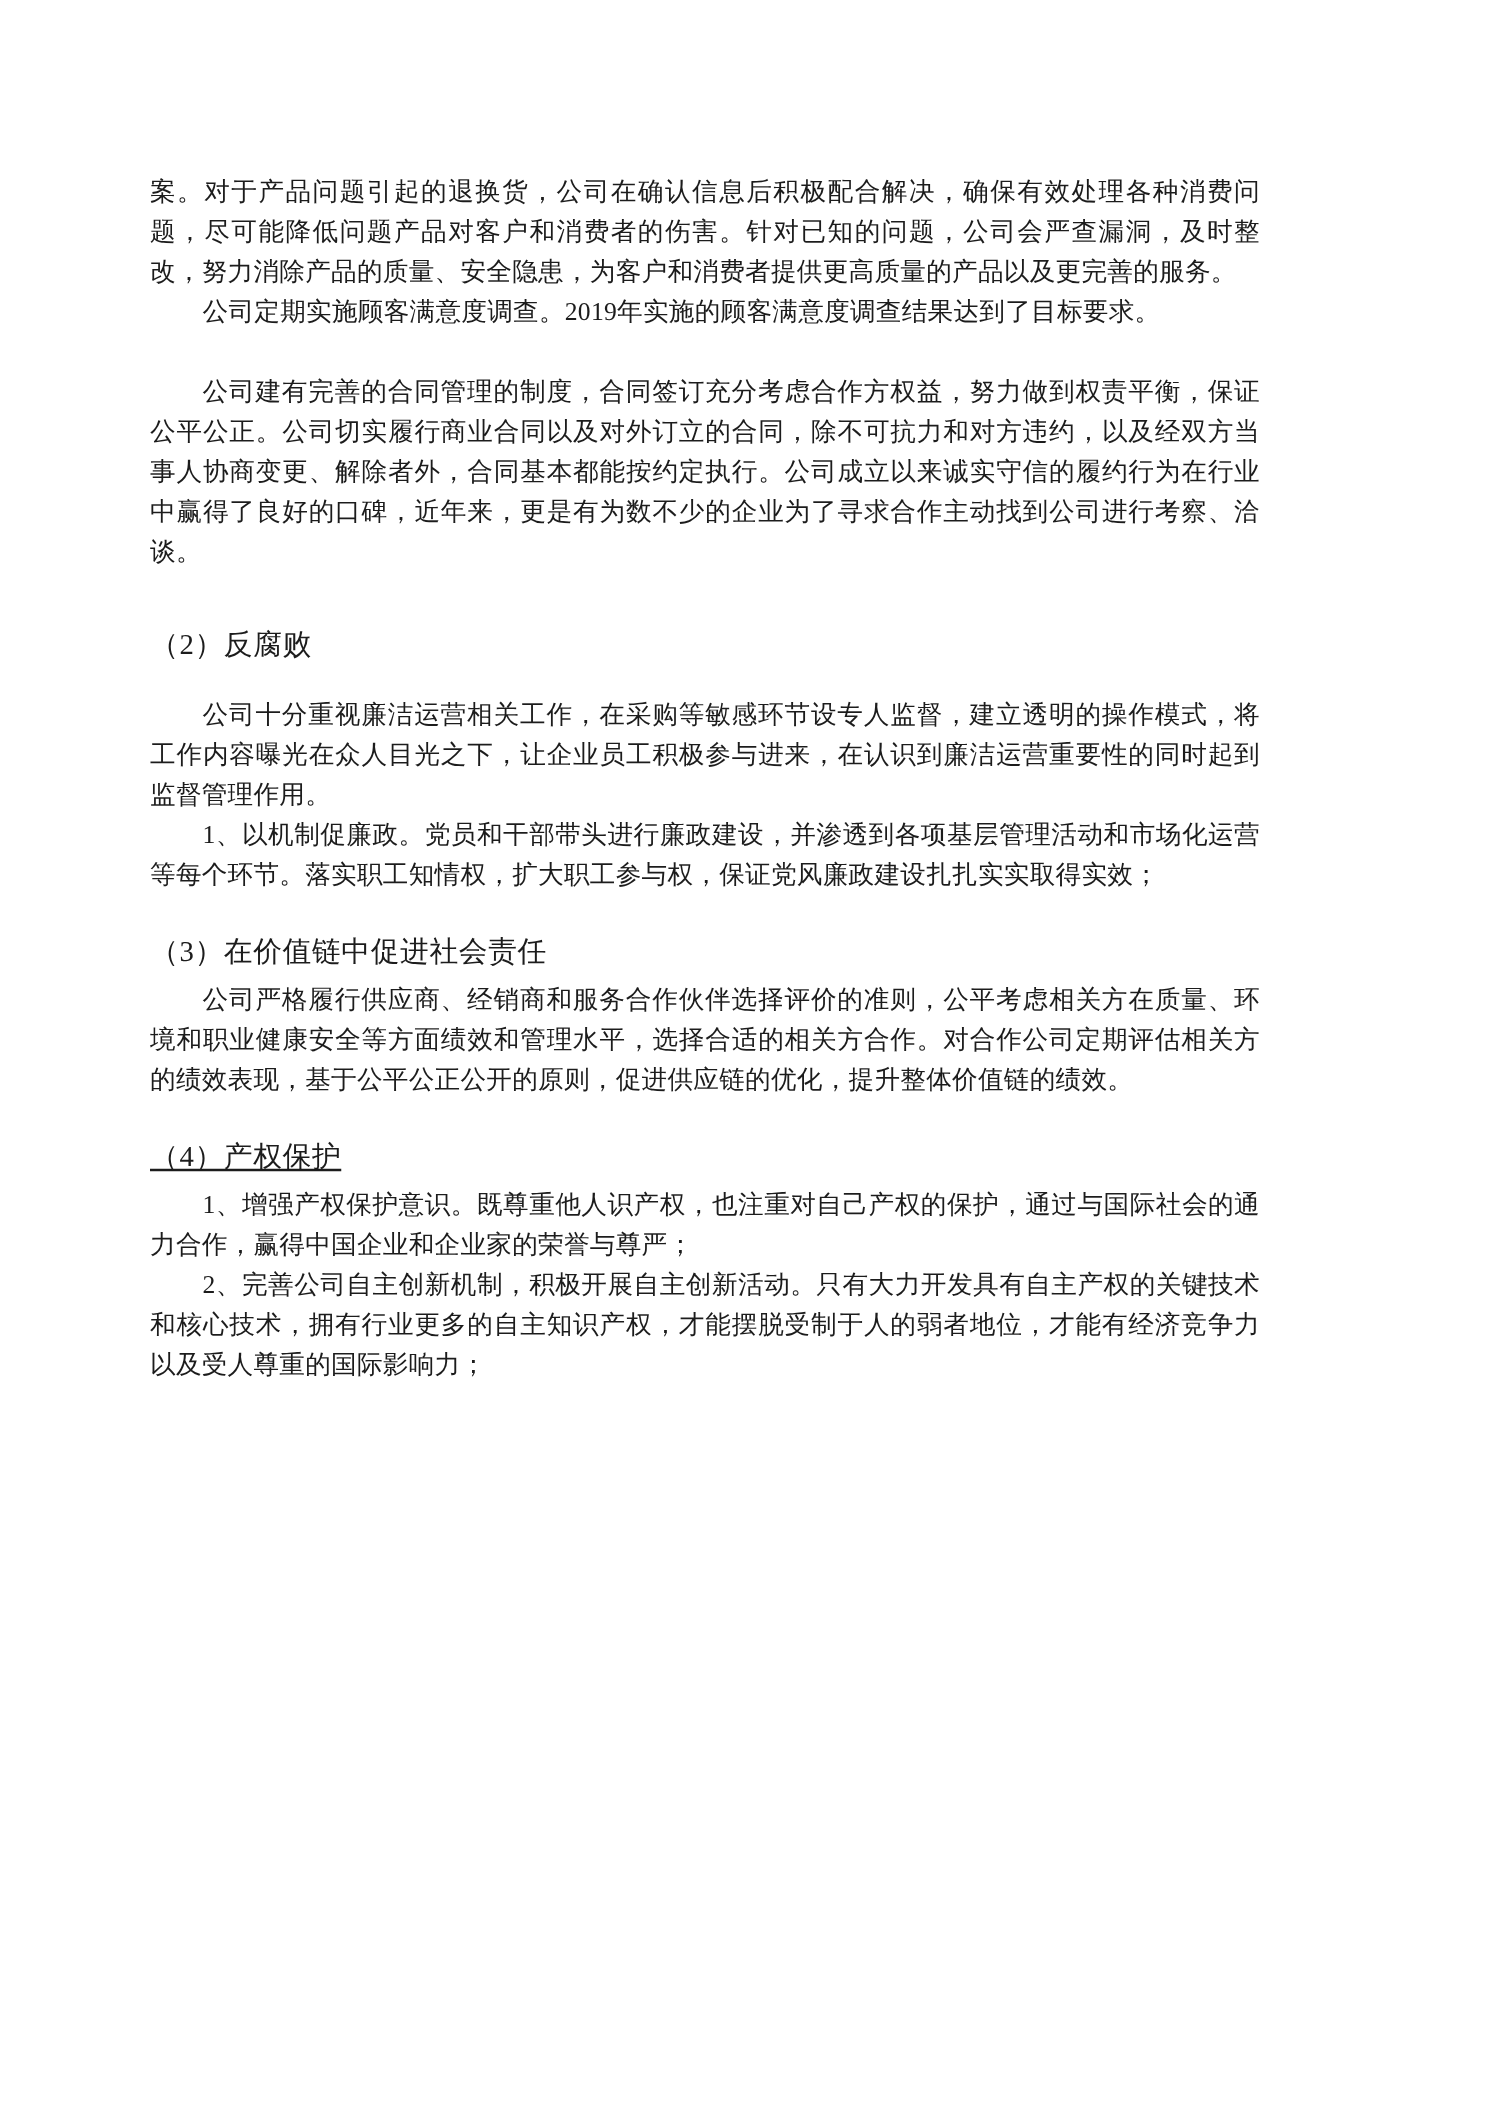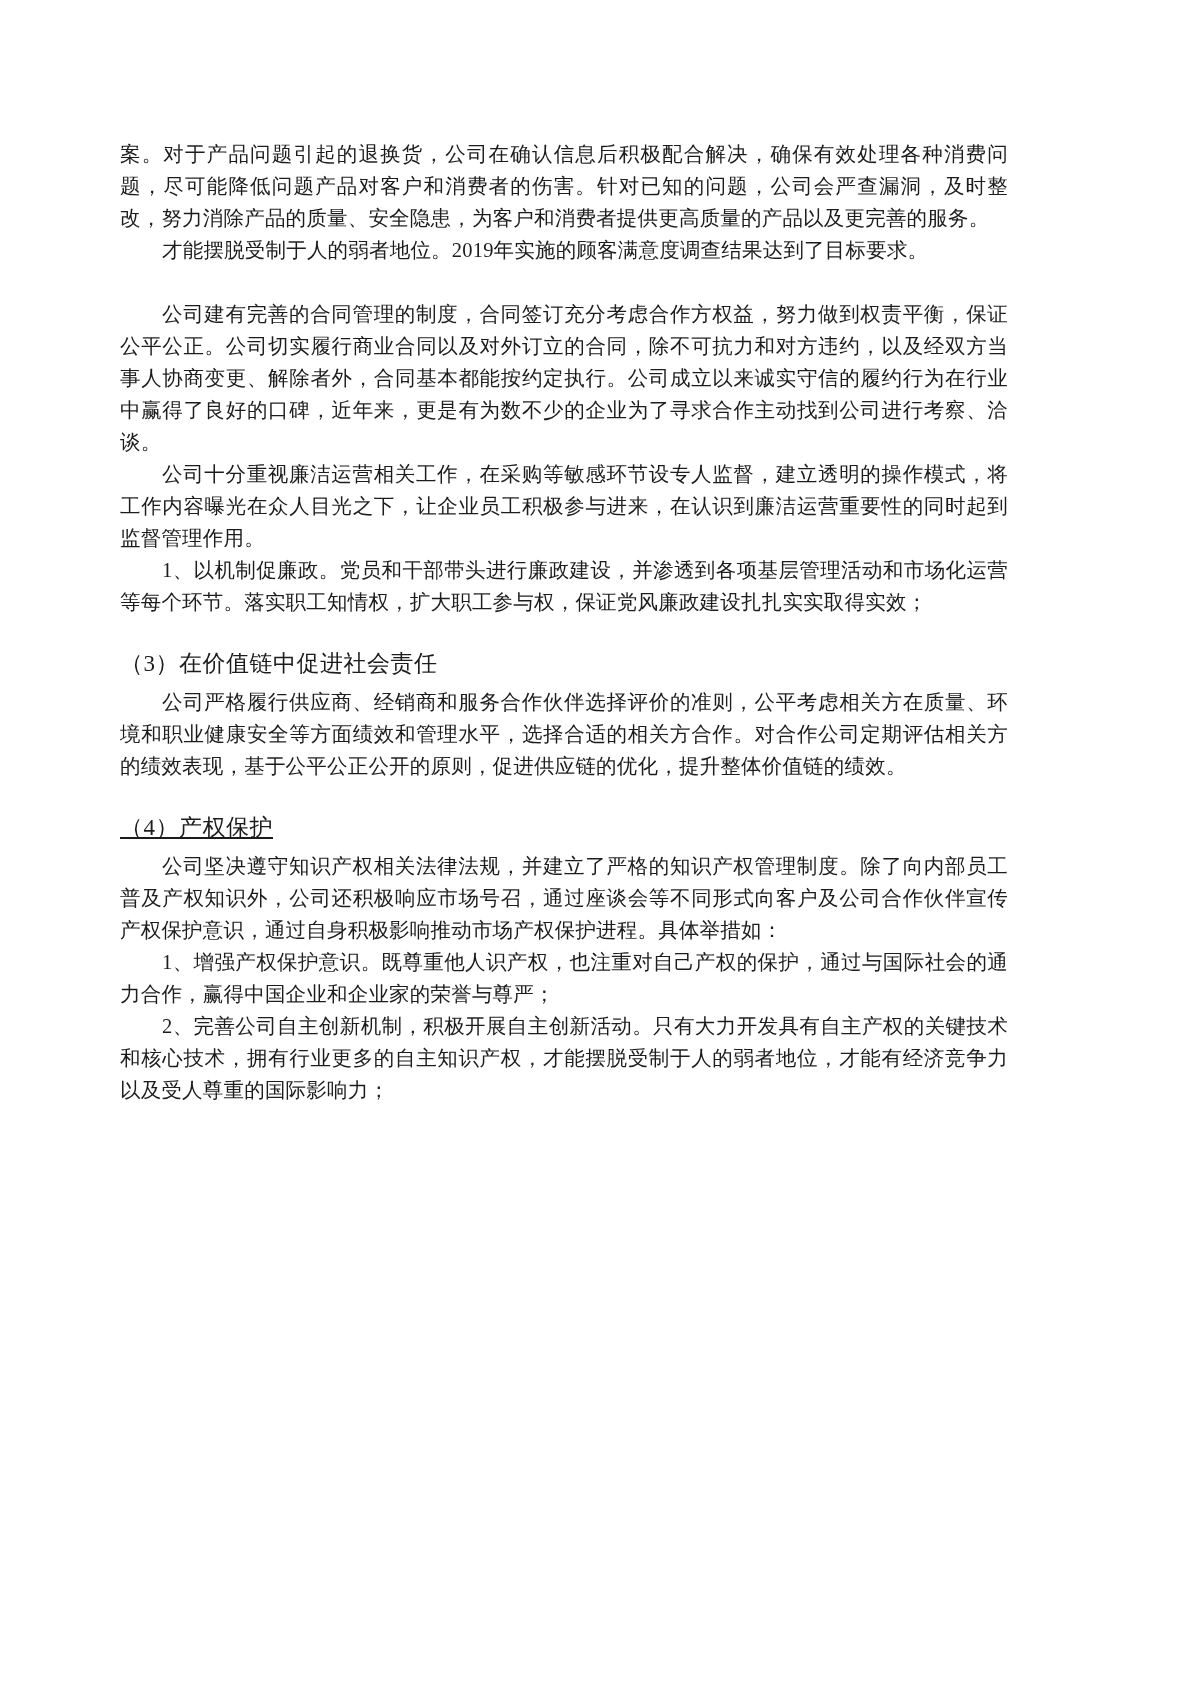--- a/index.html
+++ b/index.html
@@ -48,37 +48,37 @@
   .sec-heading.h-valuechain    { margin-top: 26px; margin-bottom: 2px; }
   .sec-heading.h-property      { margin-top: 26px; margin-bottom: 2px; text-decoration: underline; }
 </style>
 </head>
 <body>
 
 <div class="page">
 
   <p class="para cont">案。对于产品问题引起的退换货，公司在确认信息后积极配合解决，确保有效处理各种消费问题，尽可能降低问题产品对客户和消费者的伤害。针对已知的问题，公司会严查漏洞，及时整改，努力消除产品的质量、安全隐患，为客户和消费者提供更高质量的产品以及更完善的服务。</p>
 
-  <p class="para">才能摆脱受制于人的弱者地位。2019年实施的顾客满意度调查结果达到了目标要求。</p>
+  <p class="para">公司定期实施顾客满意度调查。2019年实施的顾客满意度调查结果达到了目标要求。</p>
 
   <p class="para gap-before">公司建有完善的合同管理的制度，合同签订充分考虑合作方权益，努力做到权责平衡，保证公平公正。公司切实履行商业合同以及对外订立的合同，除不可抗力和对方违约，以及经双方当事人协商变更、解除者外，合同基本都能按约定执行。公司成立以来诚实守信的履约行为在行业中赢得了良好的口碑，近年来，更是有为数不少的企业为了寻求合作主动找到公司进行考察、洽谈。</p>
 
+  <h2 class="sec-heading h-anticorruption">（2）反腐败</h2>
 
   <p class="para">公司十分重视廉洁运营相关工作，在采购等敏感环节设专人监督，建立透明的操作模式，将工作内容曝光在众人目光之下，让企业员工积极参与进来，在认识到廉洁运营重要性的同时起到监督管理作用。</p>
 
 
   <p class="para">1、以机制促廉政。党员和干部带头进行廉政建设，并渗透到各项基层管理活动和市场化运营等每个环节。落实职工知情权，扩大职工参与权，保证党风廉政建设扎扎实实取得实效；</p>
 
 
 
   <h2 class="sec-heading h-valuechain">（3）在价值链中促进社会责任</h2>
 
   <p class="para">公司严格履行供应商、经销商和服务合作伙伴选择评价的准则，公平考虑相关方在质量、环境和职业健康安全等方面绩效和管理水平，选择合适的相关方合作。对合作公司定期评估相关方的绩效表现，基于公平公正公开的原则，促进供应链的优化，提升整体价值链的绩效。</p>
 
   <h2 class="sec-heading h-property">（4）产权保护</h2>
 
-  <p class="para">公司坚决遵守知识产权相关法律法规，并建立了严格的知识产权管理制度。除了向内部员工普及产权知识外，公司还积极响应市场号召，通过座谈会等不同形式向客户及公司合作伙伴宣传产权保护意识，通过自身积极影响推动市场产权保护进程。具体举措如：</p>
 
   <p class="para">1、增强产权保护意识。既尊重他人识产权，也注重对自己产权的保护，通过与国际社会的通力合作，赢得中国企业和企业家的荣誉与尊严；</p>
 
   <p class="para">2、完善公司自主创新机制，积极开展自主创新活动。只有大力开发具有自主产权的关键技术和核心技术，拥有行业更多的自主知识产权，才能摆脱受制于人的弱者地位，才能有经济竞争力以及受人尊重的国际影响力；</p>
 
 </div>
 
 </body></html>

